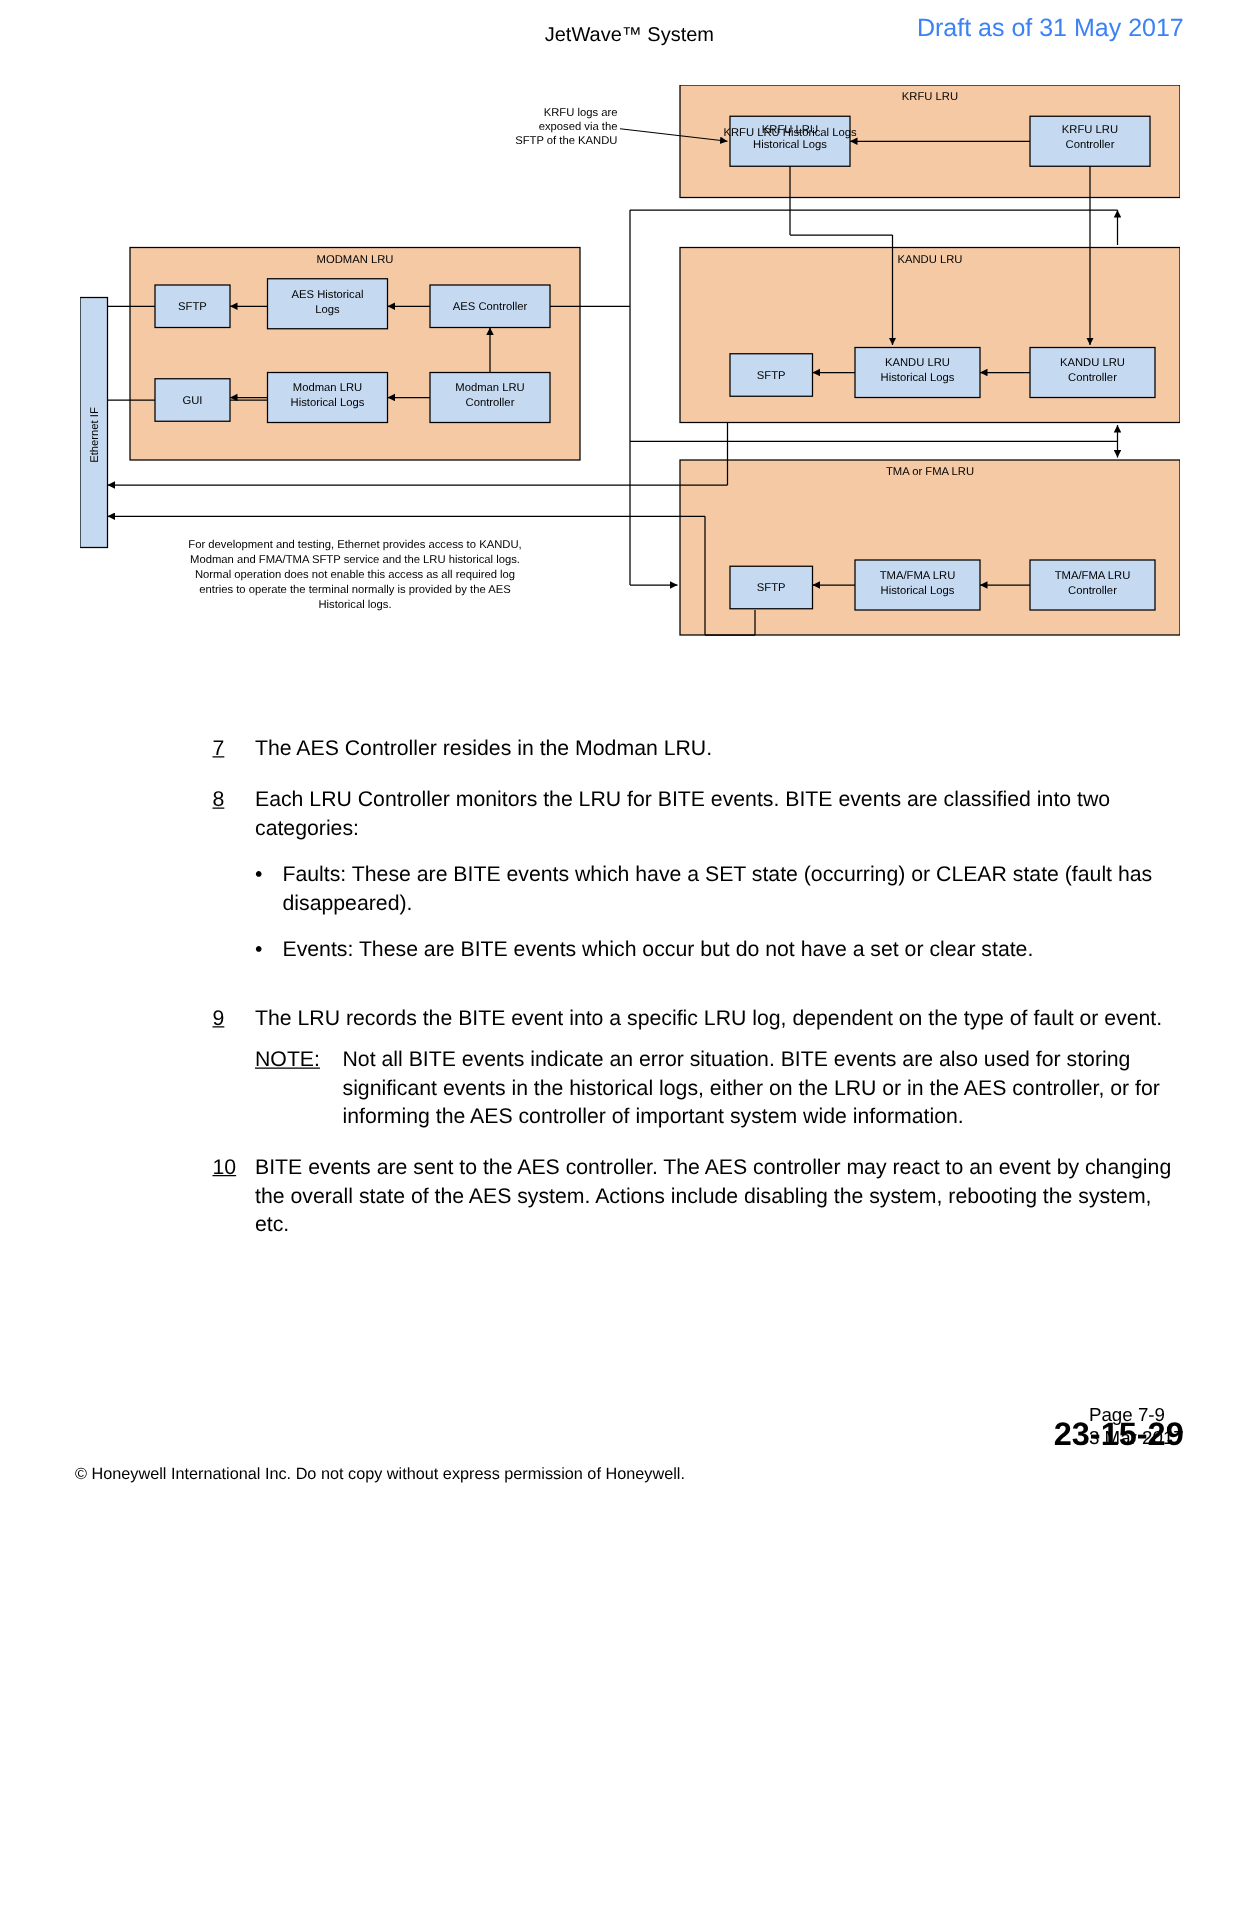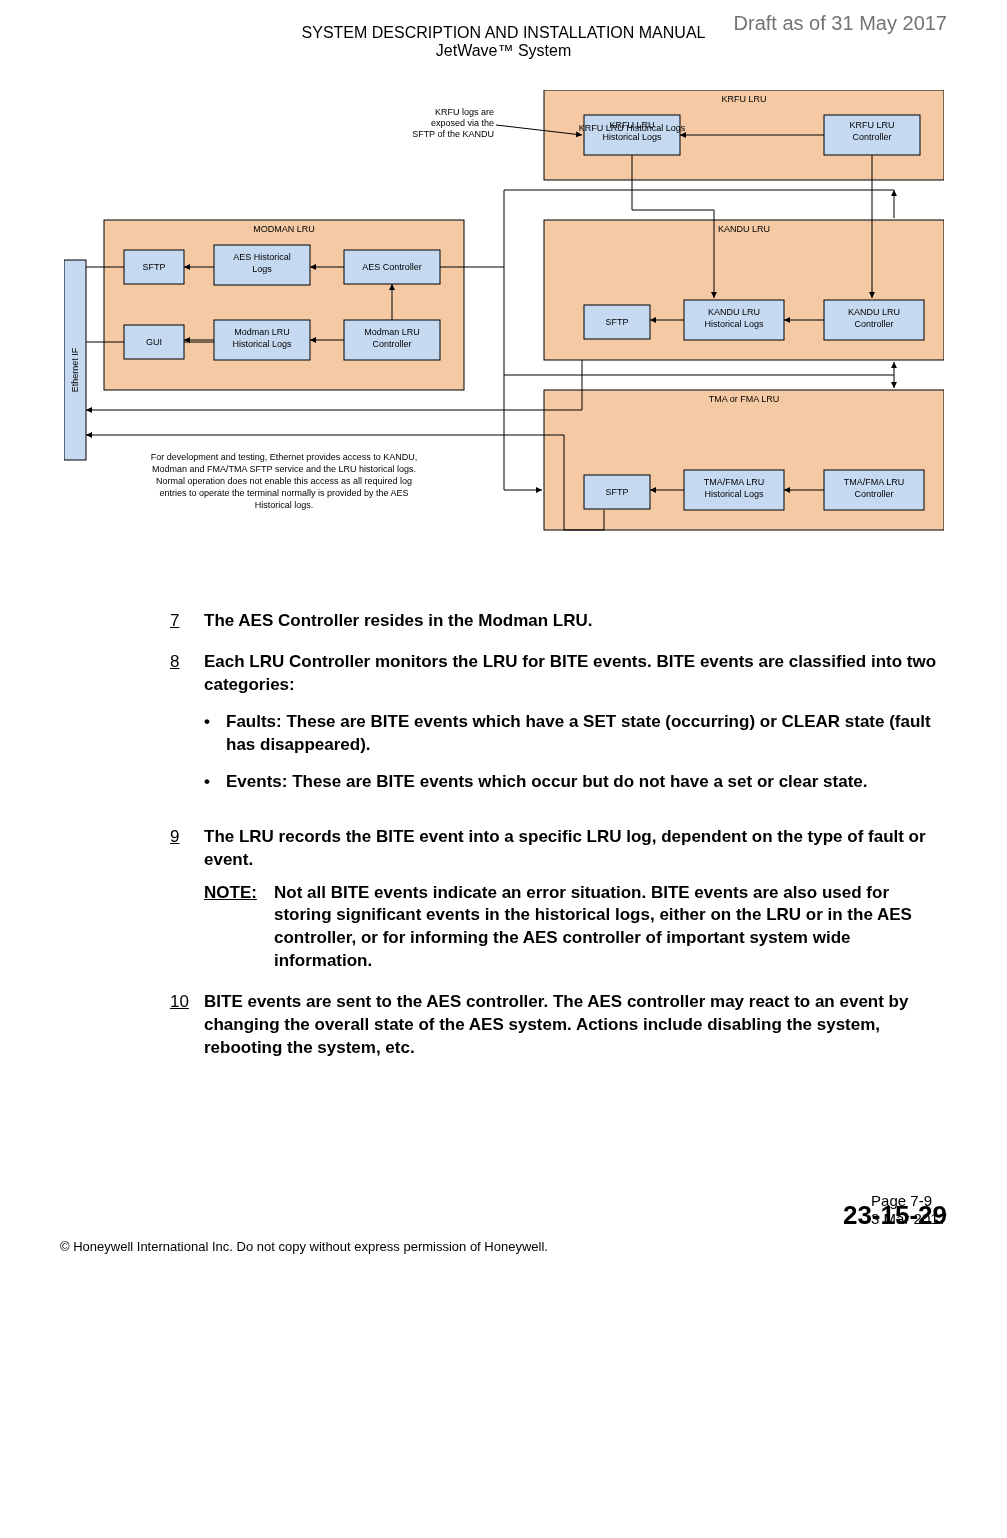--- a/index.html
+++ b/index.html
@@ -7,21 +7,21 @@
     font-family: Arial, Helvetica, sans-serif;
     background: #fff;
     color: #000;
     width: 1007px;
   }
   .page {
     padding: 20px 60px 30px 60px;
     position: relative;
   }
   .draft {
-    color: #737373;
+    color: #3b82f6;
     font-size: 20px;
     position: absolute;
     top: 12px;
     right: 60px;
   }
   .logo {
     text-align: center;
     font-family: Arial, sans-serif;
     font-weight: 900;
     font-size: 34px;
@@ -62,21 +62,21 @@
     margin-right: 0;
   }
   .entry {
     display: flex;
     margin-bottom: 18px;
   }
   .num {
     text-decoration: underline;
     min-width: 34px;
   }
-  .entry-text { flex: 1; font-weight: bold; }
+  .entry-text { flex: 1; }
   .bullets {
     list-style: none;
     padding: 0;
     margin: 14px 0 0 0;
   }
   .bullets li {
     display: flex;
     margin-bottom: 14px;
   }
   .bul { min-width: 22px; }
@@ -110,21 +110,20 @@
   .copyright {
     font-size: 13px;
     margin-top: 8px;
   }
 </style>
 </head>
 <body>
 
 <div class="page">
   <div class="draft">Draft as of 31 May 2017</div>
-  <div class="title1">SYSTEM DESCRIPTION AND INSTALLATION MANUAL</div>
   <div class="title2">JetWave™ System</div>
 
   <div class="diagram-wrap">
     <svg width="880" height="510" viewBox="0 0 880 510">
       <defs>
         <marker id="arrow" markerWidth="8" markerHeight="8" refX="6" refY="3" orient="auto">
           <path d="M0,0 L6,3 L0,6 Z" fill="#000"></path>
         </marker>
         <marker id="arrowrev" markerWidth="8" markerHeight="8" refX="0" refY="3" orient="auto">
           <path d="M6,0 L0,3 L6,6 Z" fill="#000"></path>

